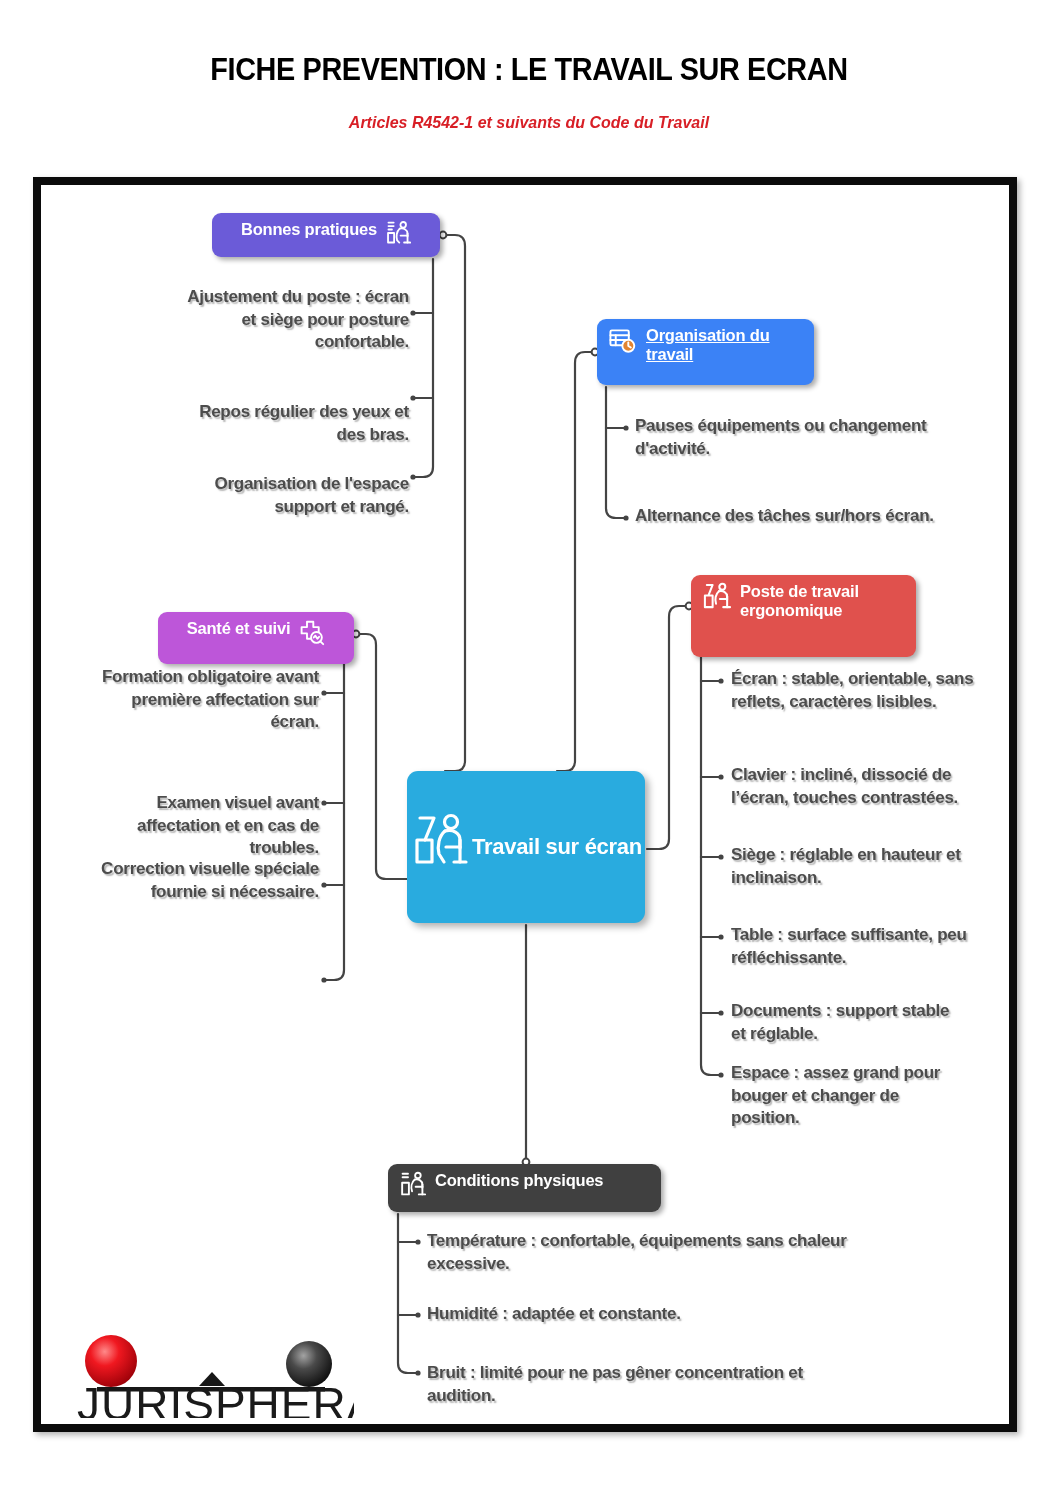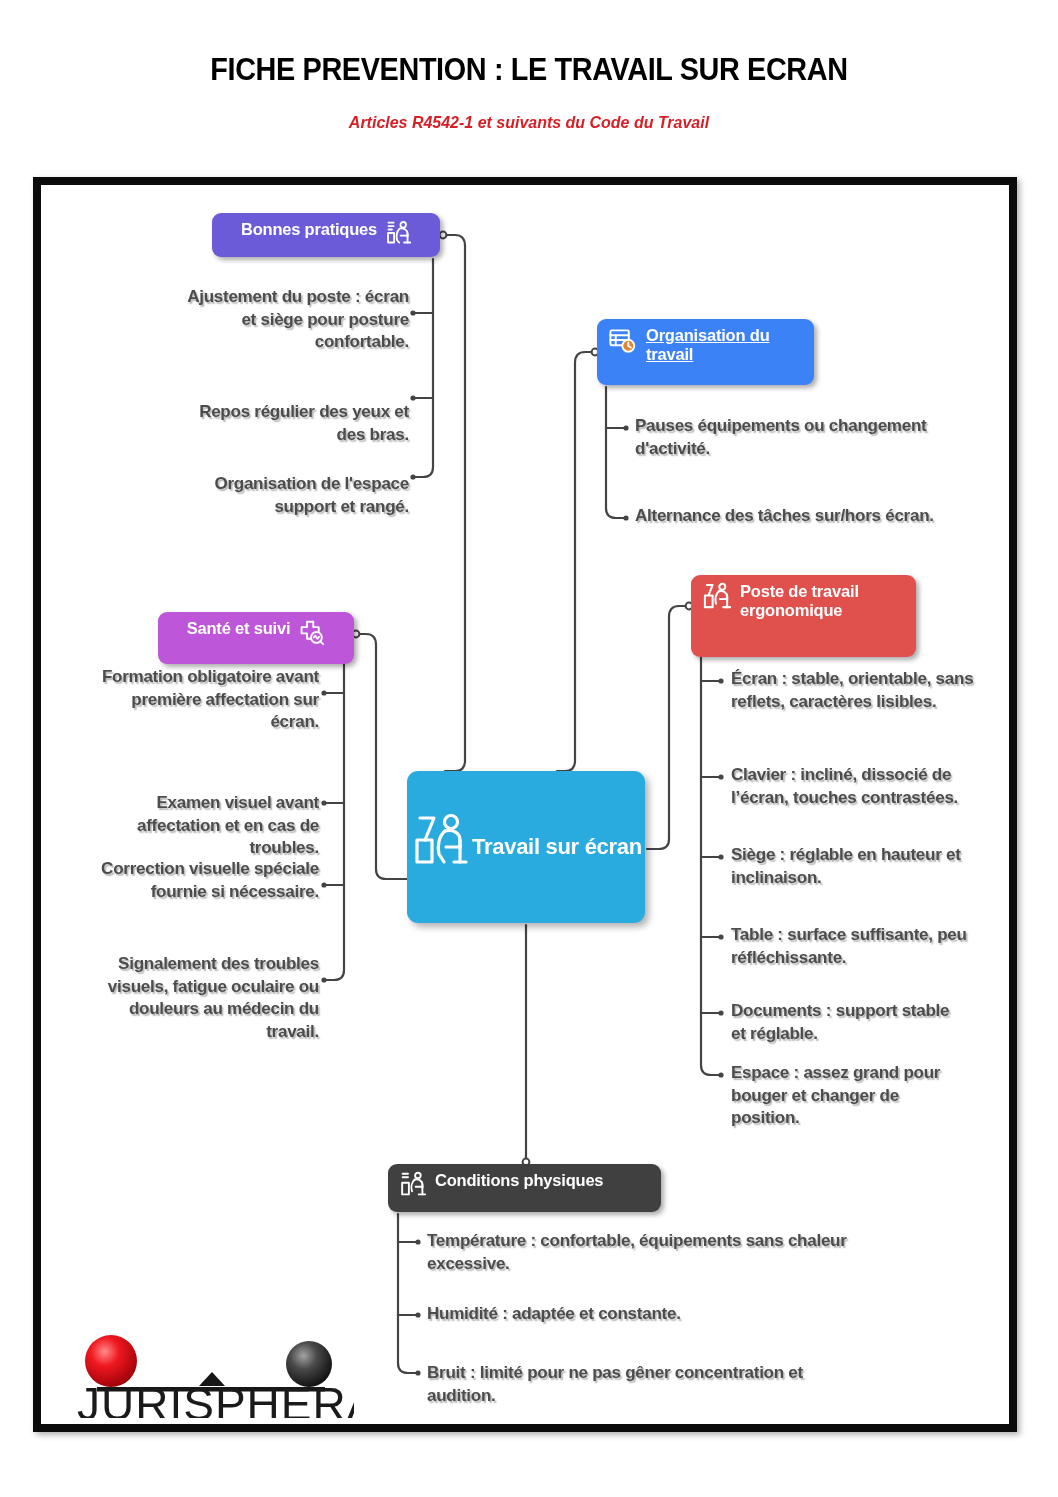--- a/index.html
+++ b/index.html
@@ -273,21 +273,20 @@
             <path d="M10 3 L17 3 L17 9 L23 9 L23 16 L17 16 L17 22 L10 22 L10 16 L4 16 L4 9 L10 9 Z"></path>
             <circle cx="20.5" cy="20.5" r="6" fill="#bd56d9"></circle>
             <path d="M17.5 20.5 L19.3 18.6 L21.5 22 L23.4 19.8"></path>
             <path d="M24.8 24.8 L28 28"></path>
           </svg>
         </span>
       </div>
       <div class="leaf r" style="left:50px; top:481px; width:228px;">Formation obligatoire avant première affectation sur écran.</div>
       <div class="leaf r" style="left:50px; top:591px; width:228px;margin-top:16px;">Examen visuel avant affectation et en cas de troubles.</div>
       <div class="leaf r" style="left:50px; top:673px; width:228px;">Correction visuelle spéciale fournie si nécessaire.</div>
-      <div class="leaf r" style="left:50px; top:768px; width:228px;">Signalement des troubles visuels, fatigue oculaire ou douleurs au médecin du travail.</div>
 
       <div class="node icon-left" id="node-cond">
         <span class="nicon">
           <svg width="27" height="27" viewBox="0 0 30 30" fill="none" stroke="#ffffff" stroke-width="2.1" stroke-linecap="round" stroke-linejoin="round">
             <path d="M4 3 L10 3"></path>
               <path d="M4 7 L10 7"></path>
             <rect x="3.5" y="13" width="7.5" height="13"></rect>
             <circle cx="21" cy="5" r="3.1"></circle>
             <path d="M17.5 9.5 C22 8.5, 26 11, 26 15 L26 18.5"></path>
             <path d="M17.5 9.5 C14 12.5, 13 18, 14.5 22.5"></path>

